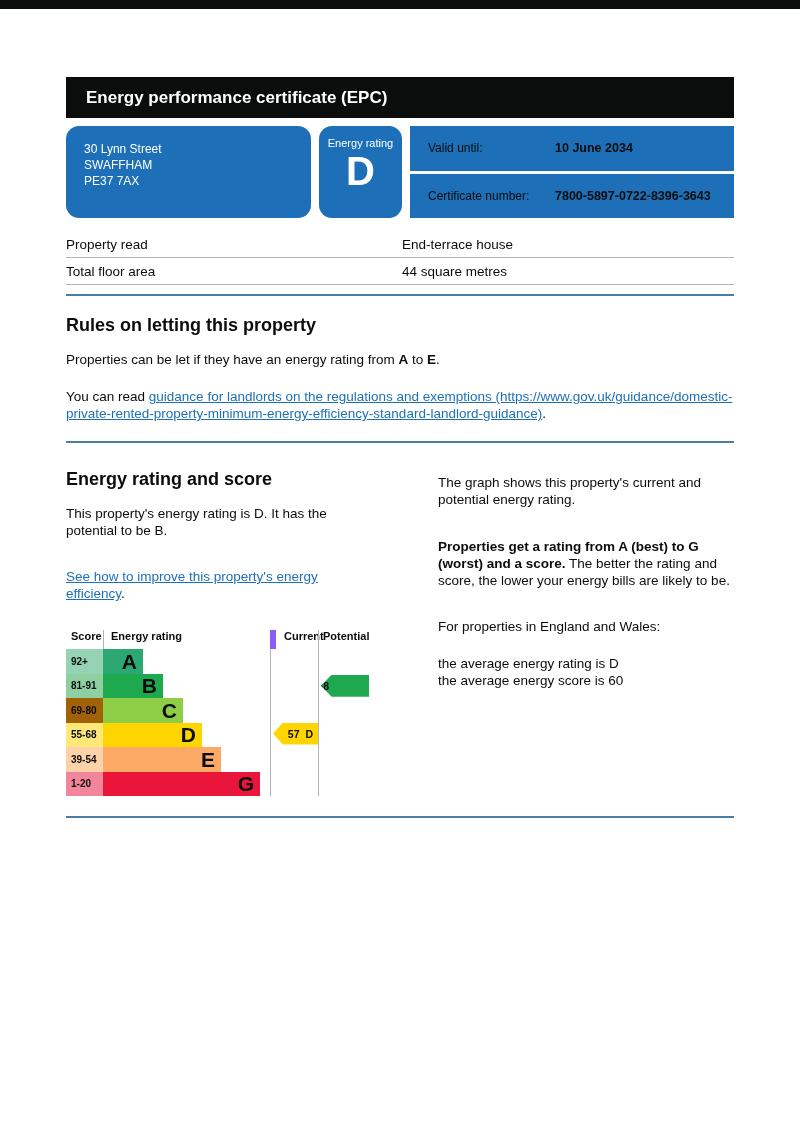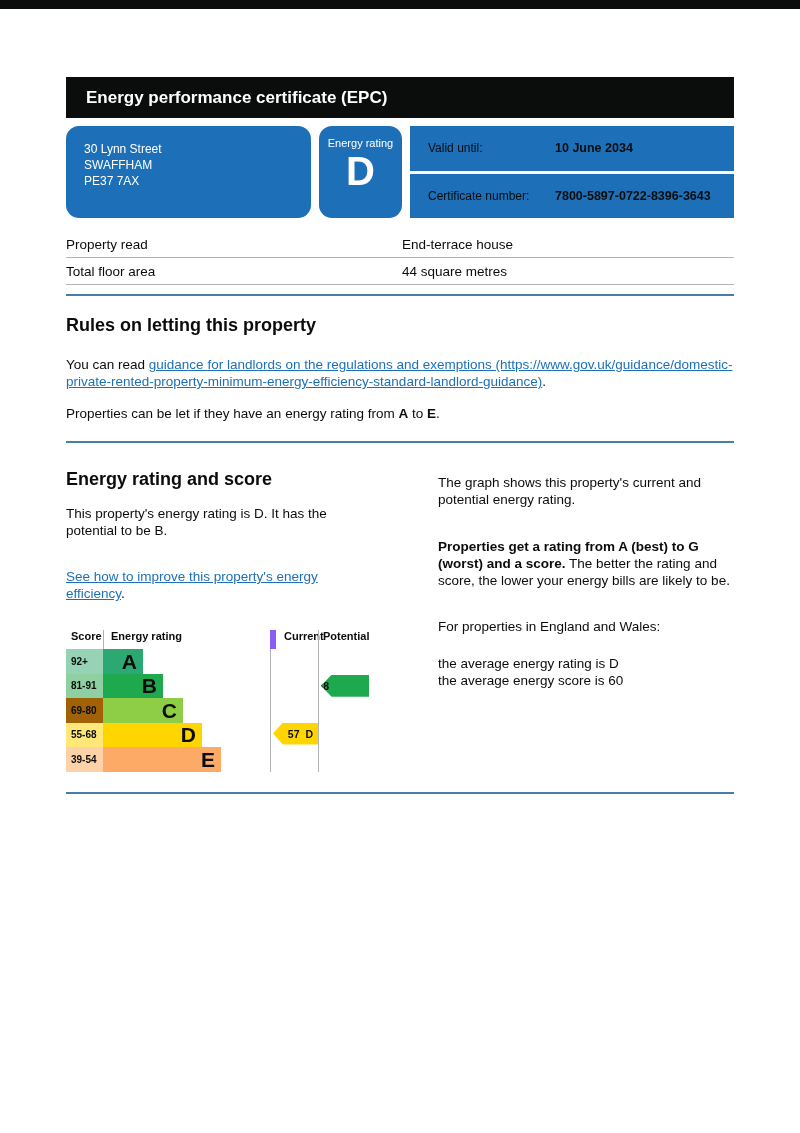--- a/index.html
+++ b/index.html
@@ -117,22 +117,22 @@
     <div class="prop-row">
       <span class="prop-label">Total floor area</span>
       <span class="prop-value">44 square metres</span>
     </div>
   </section>
 
   <hr class="blue-rule">
 
   <section>
     <h2 class="section-heading">Rules on letting this property</h2>
+    <p class="body-text para"><span>Properties can be let if they have an energy rating from </span><span class="bold">A</span><span> to </span><span class="bold">E</span><span>.</span></p>
     <p class="body-text para-loose"><span>You can read </span><a class="gov-link" href="#">guidance for landlords on the regulations and exemptions (https://www.gov.uk/guidance/domestic-private-rented-property-minimum-energy-efficiency-standard-landlord-guidance)</a><span>.</span></p>
-    <p class="body-text para"><span>Properties can be let if they have an energy rating from </span><span class="bold">A</span><span> to </span><span class="bold">E</span><span>.</span></p>
   </section>
 
   <hr class="blue-rule" style="margin-top:19px;">
 
   <section class="two-col">
 
     <div class="col-left">
       <h2 class="section-heading" style="margin-top:0;">Energy rating and score</h2>
       <p class="body-text para">This property's energy rating is D. It has the potential to be B.</p>
       <p class="body-text" style="margin-top:29px; max-width:290px;"><a class="gov-link" href="#">See how to improve this property's energy efficiency</a><span>.</span></p>
@@ -204,20 +204,30 @@
           <span class="cell barzone">
               <span class="bar" style="background: rgb(252, 170, 101); width: 118px;">
                 <span class="letter">E</span>
               </span>
             </span>
           <span class="cell current"></span>
           <span class="cell potential"></span>
         </div>
 
 
+        <div class="epc-row">
+          <span class="cell score" style="background: rgb(243, 133, 154);">1-20</span>
+          <span class="cell barzone">
+              <span class="bar" style="background: rgb(233, 21, 59); width: 157px;">
+                <span class="letter">G</span>
+              </span>
+            </span>
+          <span class="cell current"></span>
+          <span class="cell potential"></span>
+        </div>
       </div>
     </div>
 
     <div class="col-right body-text">
       <p>The graph shows this property's current and potential energy rating.</p>
       <p class="gap-lg"><span class="bold">Properties get a rating from A (best) to G (worst) and a score.</span><span> The better the rating and score, the lower your energy bills are likely to be.</span></p>
       <p class="gap-md">For properties in England and Wales:</p>
       <p class="gap-sm">the average energy rating is D</p>
       <p>the average energy score is 60</p>
     </div>

